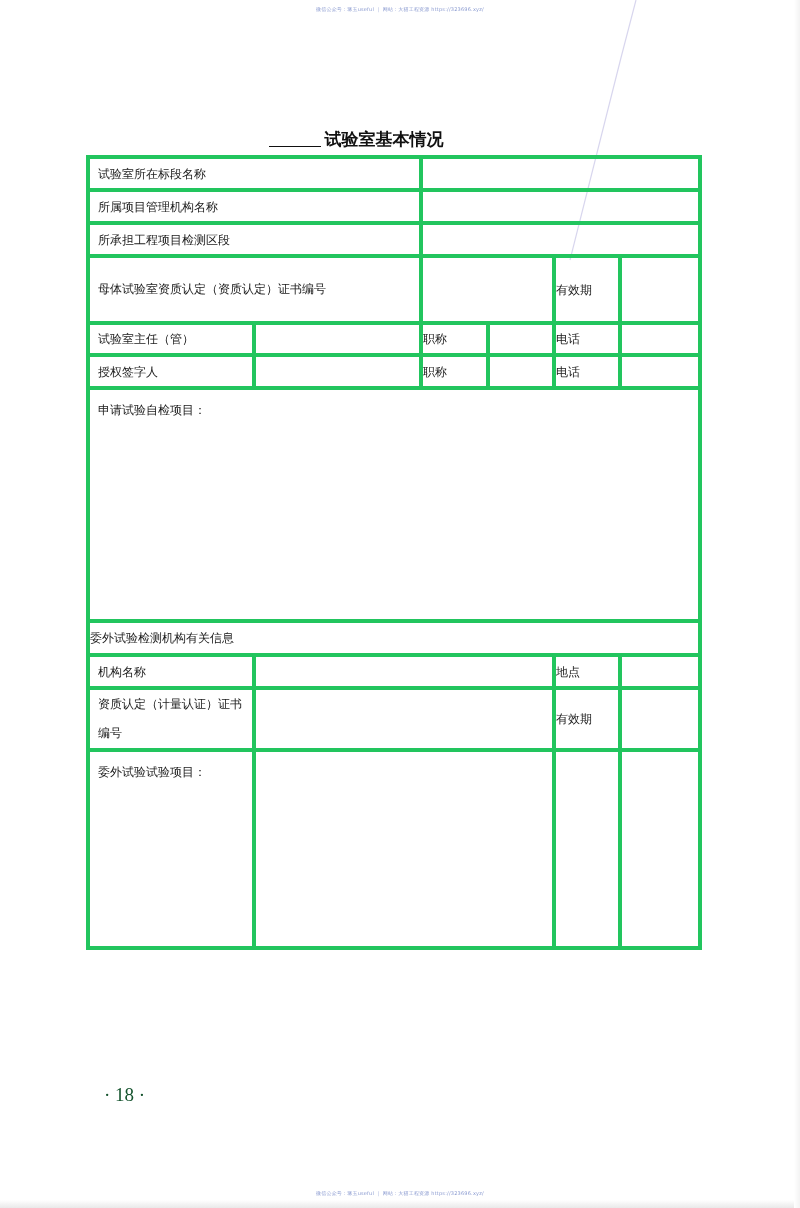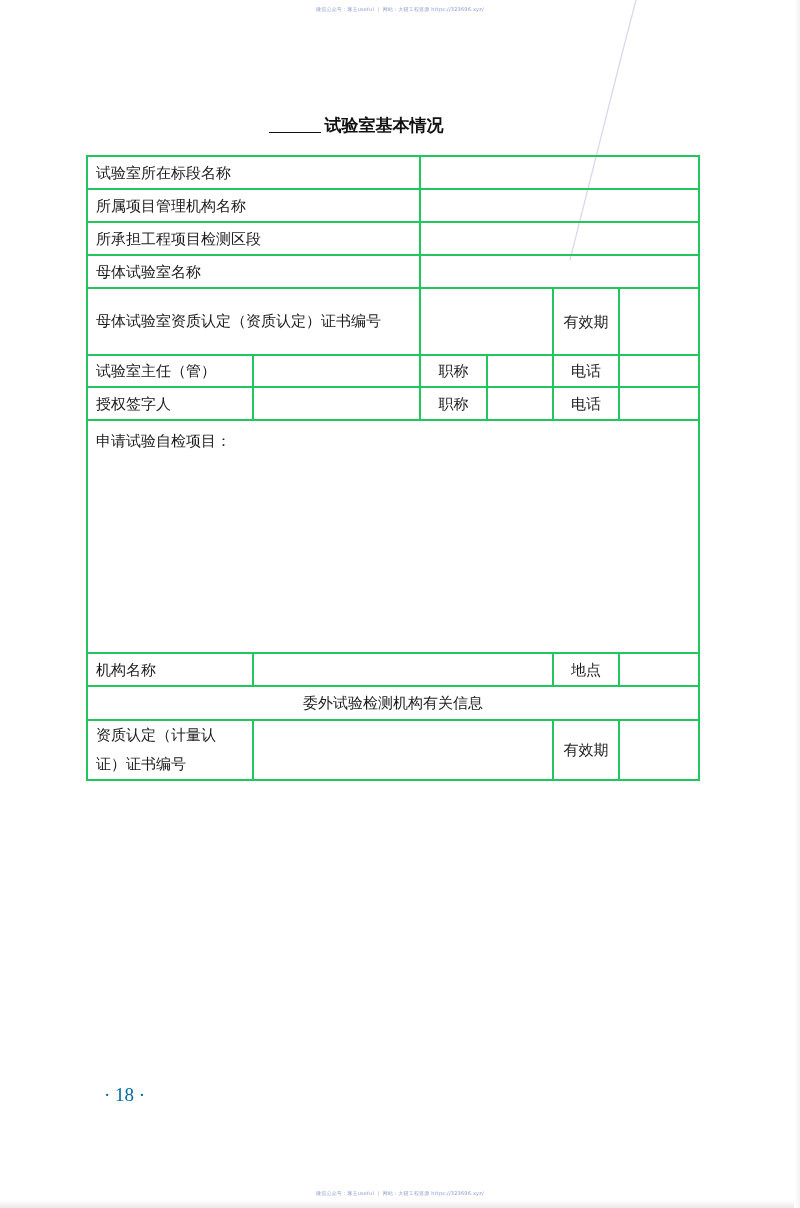--- a/index.html
+++ b/index.html
@@ -19,41 +19,41 @@
       background: linear-gradient(#ffffff, #e9e9e9);
     }
     .right-shade {
       position: absolute; right: 0; top: 0; width: 6px; height: 1208px;
       background: linear-gradient(90deg, #ffffff, #f3f3f3);
     }
     .fold-line {
       position: absolute; left: 0; top: 0; width: 800px; height: 1208px; pointer-events: none;
     }
     .title {
-      position: absolute; top: 114px; left: 0; width: 712px; text-align: center;
+      position: absolute; top: 128px; left: 0; width: 712px; text-align: center;
       font-size: 17px; font-weight: bold; font-family: "DejaVu Sans", sans-serif; color: #111;
     }
     .title .blank {
       display: inline-block; width: 52px; border-bottom: 1.5px solid #111; margin-right: 4px;
       vertical-align: -2px; height: 14px;
     }
     table.form {
       position: absolute; left: 86px; top: 155px; width: 612px;
       border-collapse: collapse; table-layout: fixed;
       border: 1.6px solid #222;
     }
     table.form td {
-      border: 2px solid #22c55e; padding: 0 8px; font-size: 15px;
+      border: 4px solid #22c55e; padding: 0 8px; font-size: 12px;
       vertical-align: middle; line-height: 24px; color: #1b1b1b;
     }
-    table.form td.c { text-align: center; padding: 0; }
+    table.form td.c { text-align: left; padding: 0; }
     table.form td.top { vertical-align: top; padding-top: 8px; }
     .page-num {
       position: absolute; left: 104px; top: 1084px; font-size: 19px;
-      font-family: "Liberation Serif", serif; color: #0369a1;
+      font-family: "Liberation Serif", serif; color: #14532d;
     }
   </style>
 </head>
 <body>
 
 <div class="watermark wm-top">微信公众号：琢玉useful ｜ 网站：大猫工程资源 https://323696.xyz/</div>
 
 <svg class="fold-line" viewBox="0 0 800 1208">
   <path d="M636 0 C 615 80, 600 140, 570 260" stroke="#d8d6ee" stroke-width="1.2" fill="none"></path>
 </svg>
@@ -78,24 +78,20 @@
     <td colspan="4"></td>
   </tr>
   <tr style="height:33px">
     <td colspan="2">所属项目管理机构名称</td>
     <td colspan="4"></td>
   </tr>
   <tr style="height:33px">
     <td colspan="2">所承担工程项目检测区段</td>
     <td colspan="4"></td>
   </tr>
-  <tr style="height:33px">
-    <td colspan="2">母体试验室名称</td>
-    <td colspan="4"></td>
-  </tr>
   <tr style="height:67px">
     <td colspan="2" style="line-height:29px">母体试验室资质认定（资质认定）证书编号</td>
     <td colspan="2"></td>
     <td class="c">有效期</td>
     <td></td>
   </tr>
 
   <tr style="height:32px">
     <td>试验室主任（管）</td>
     <td></td>
@@ -112,33 +108,39 @@
     <td class="c">电话</td>
     <td></td>
   </tr>
 
   <tr style="height:233px">
     <td colspan="6" class="top">
       <span>申请试验自检项目：</span>
     </td>
   </tr>
 
+  <tr style="height:34px">
+    <td colspan="6" class="c">委外试验检测机构有关信息</td>
+  </tr>
   <tr style="height:33px">
     <td>机构名称</td>
     <td colspan="3"></td>
     <td class="c">地点</td>
     <td></td>
   </tr>
-  <tr style="height:34px">
-    <td colspan="6" class="c">委外试验检测机构有关信息</td>
-  </tr>
   <tr style="height:55px">
     <td style="line-height:29px">资质认定（计量认证）证书编号</td>
     <td colspan="3"></td>
     <td class="c">有效期</td>
+    <td></td>
+  </tr>
+  <tr style="height:198px">
+    <td class="top">委外试验试验项目：</td>
+    <td colspan="3"></td>
+    <td></td>
     <td></td>
   </tr>
 </tbody>
   </table>
 
 <div class="page-num">· 18 ·</div>
 
 <div class="watermark wm-bottom">微信公众号：琢玉useful ｜ 网站：大猫工程资源 https://323696.xyz/</div>
 <div class="bottom-shade"></div>
 <div class="right-shade"></div>

